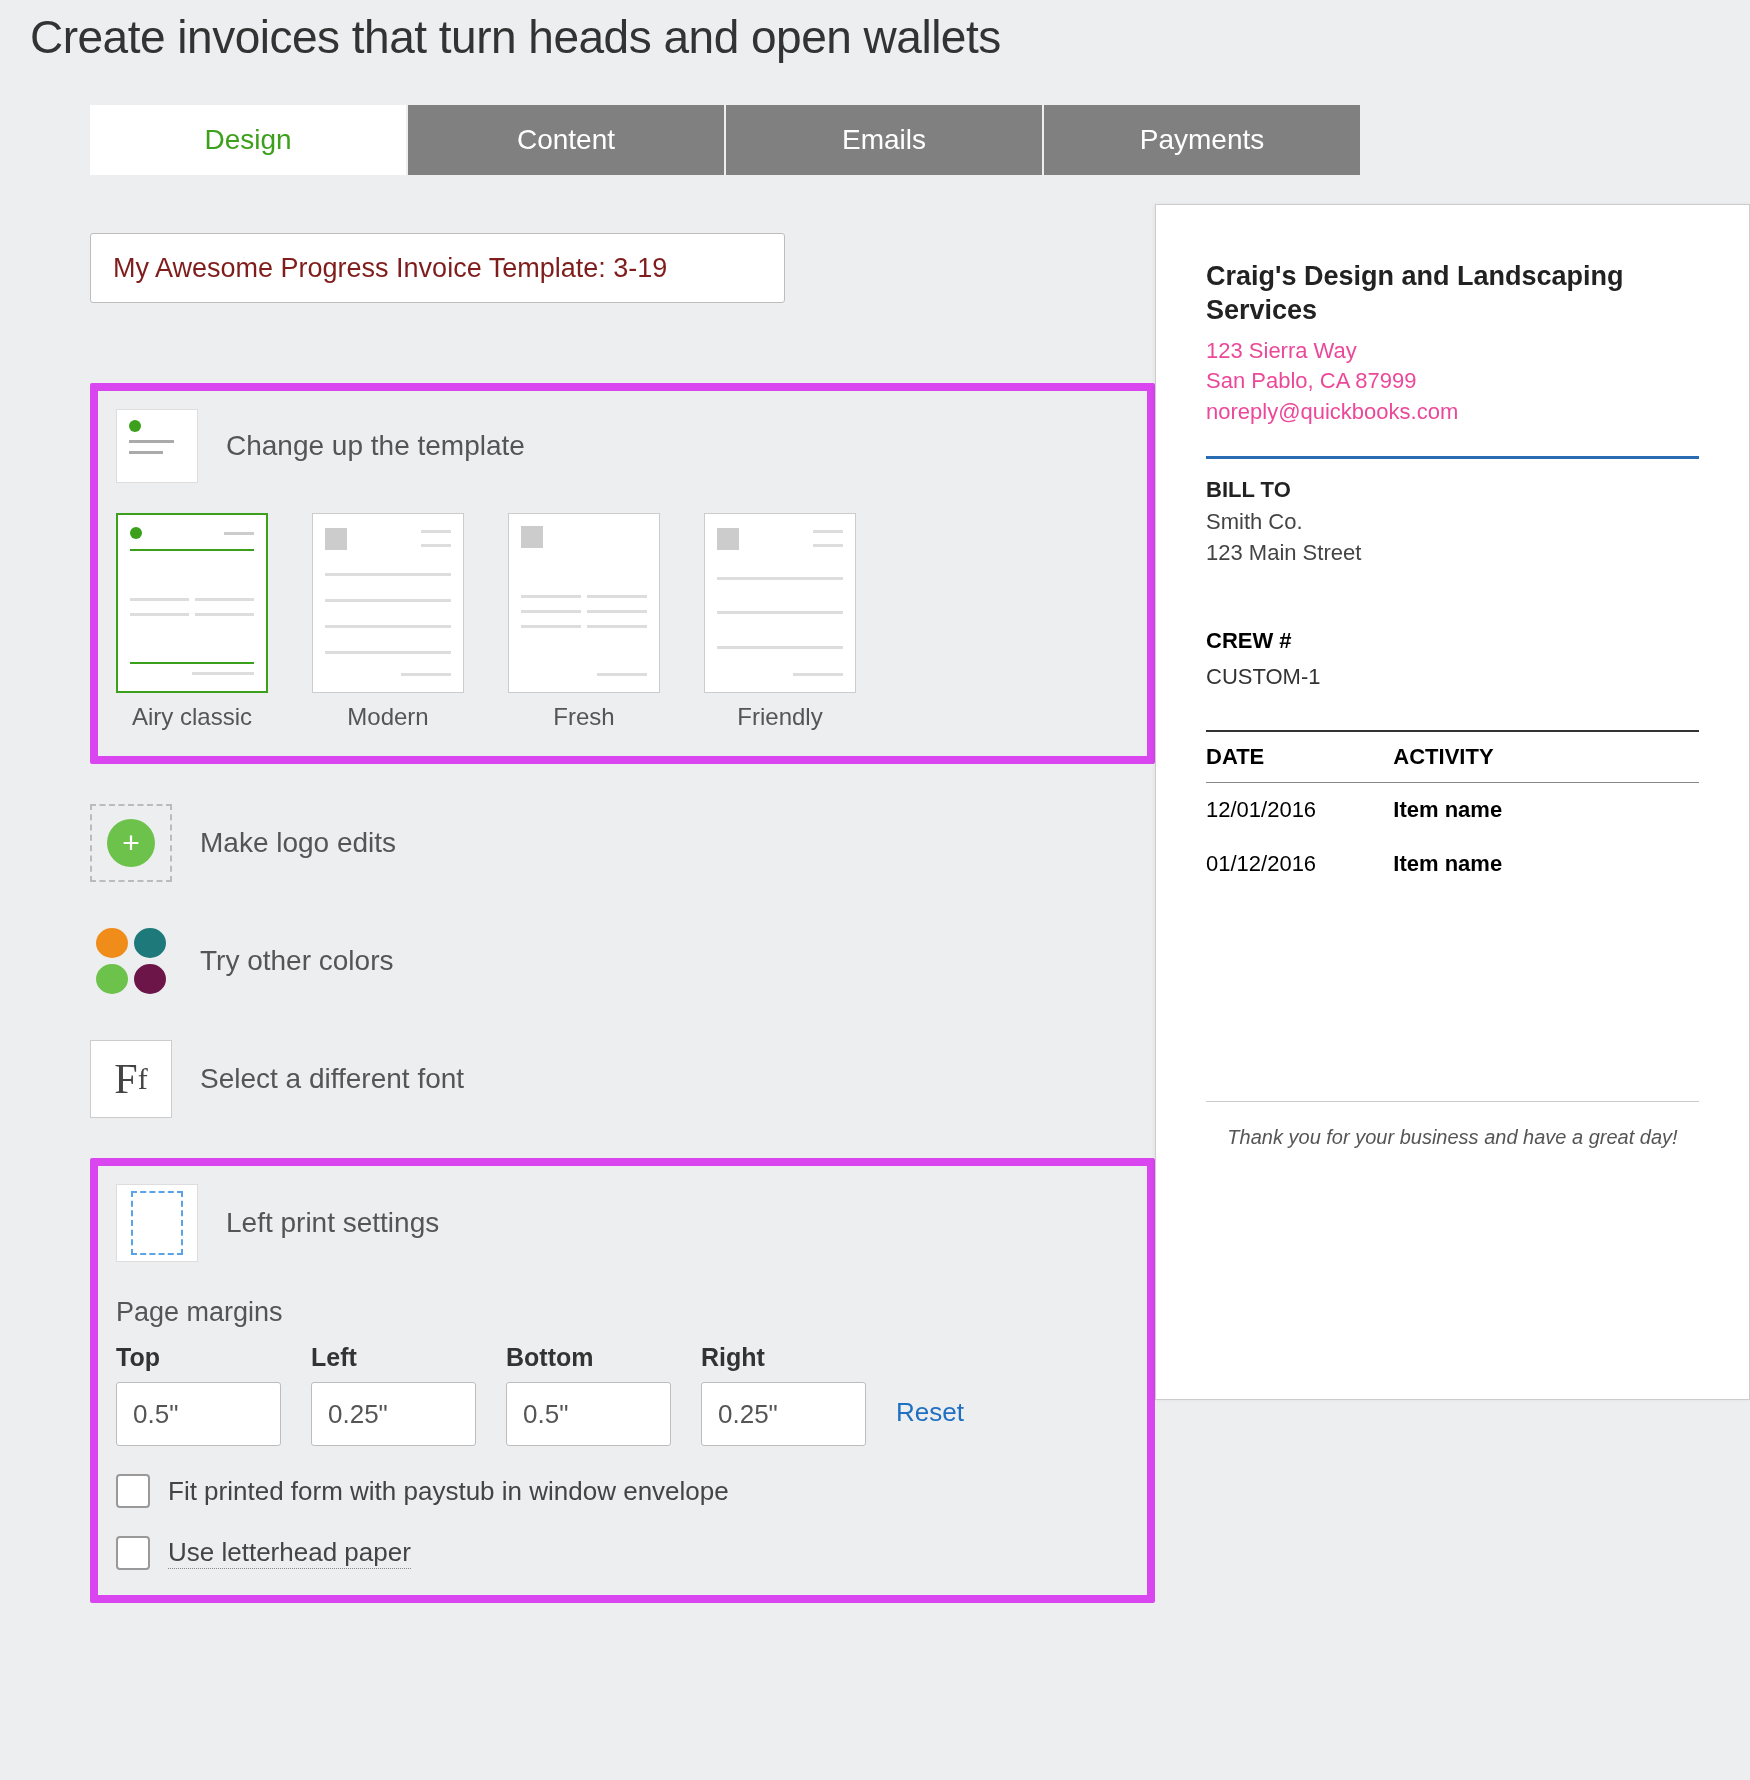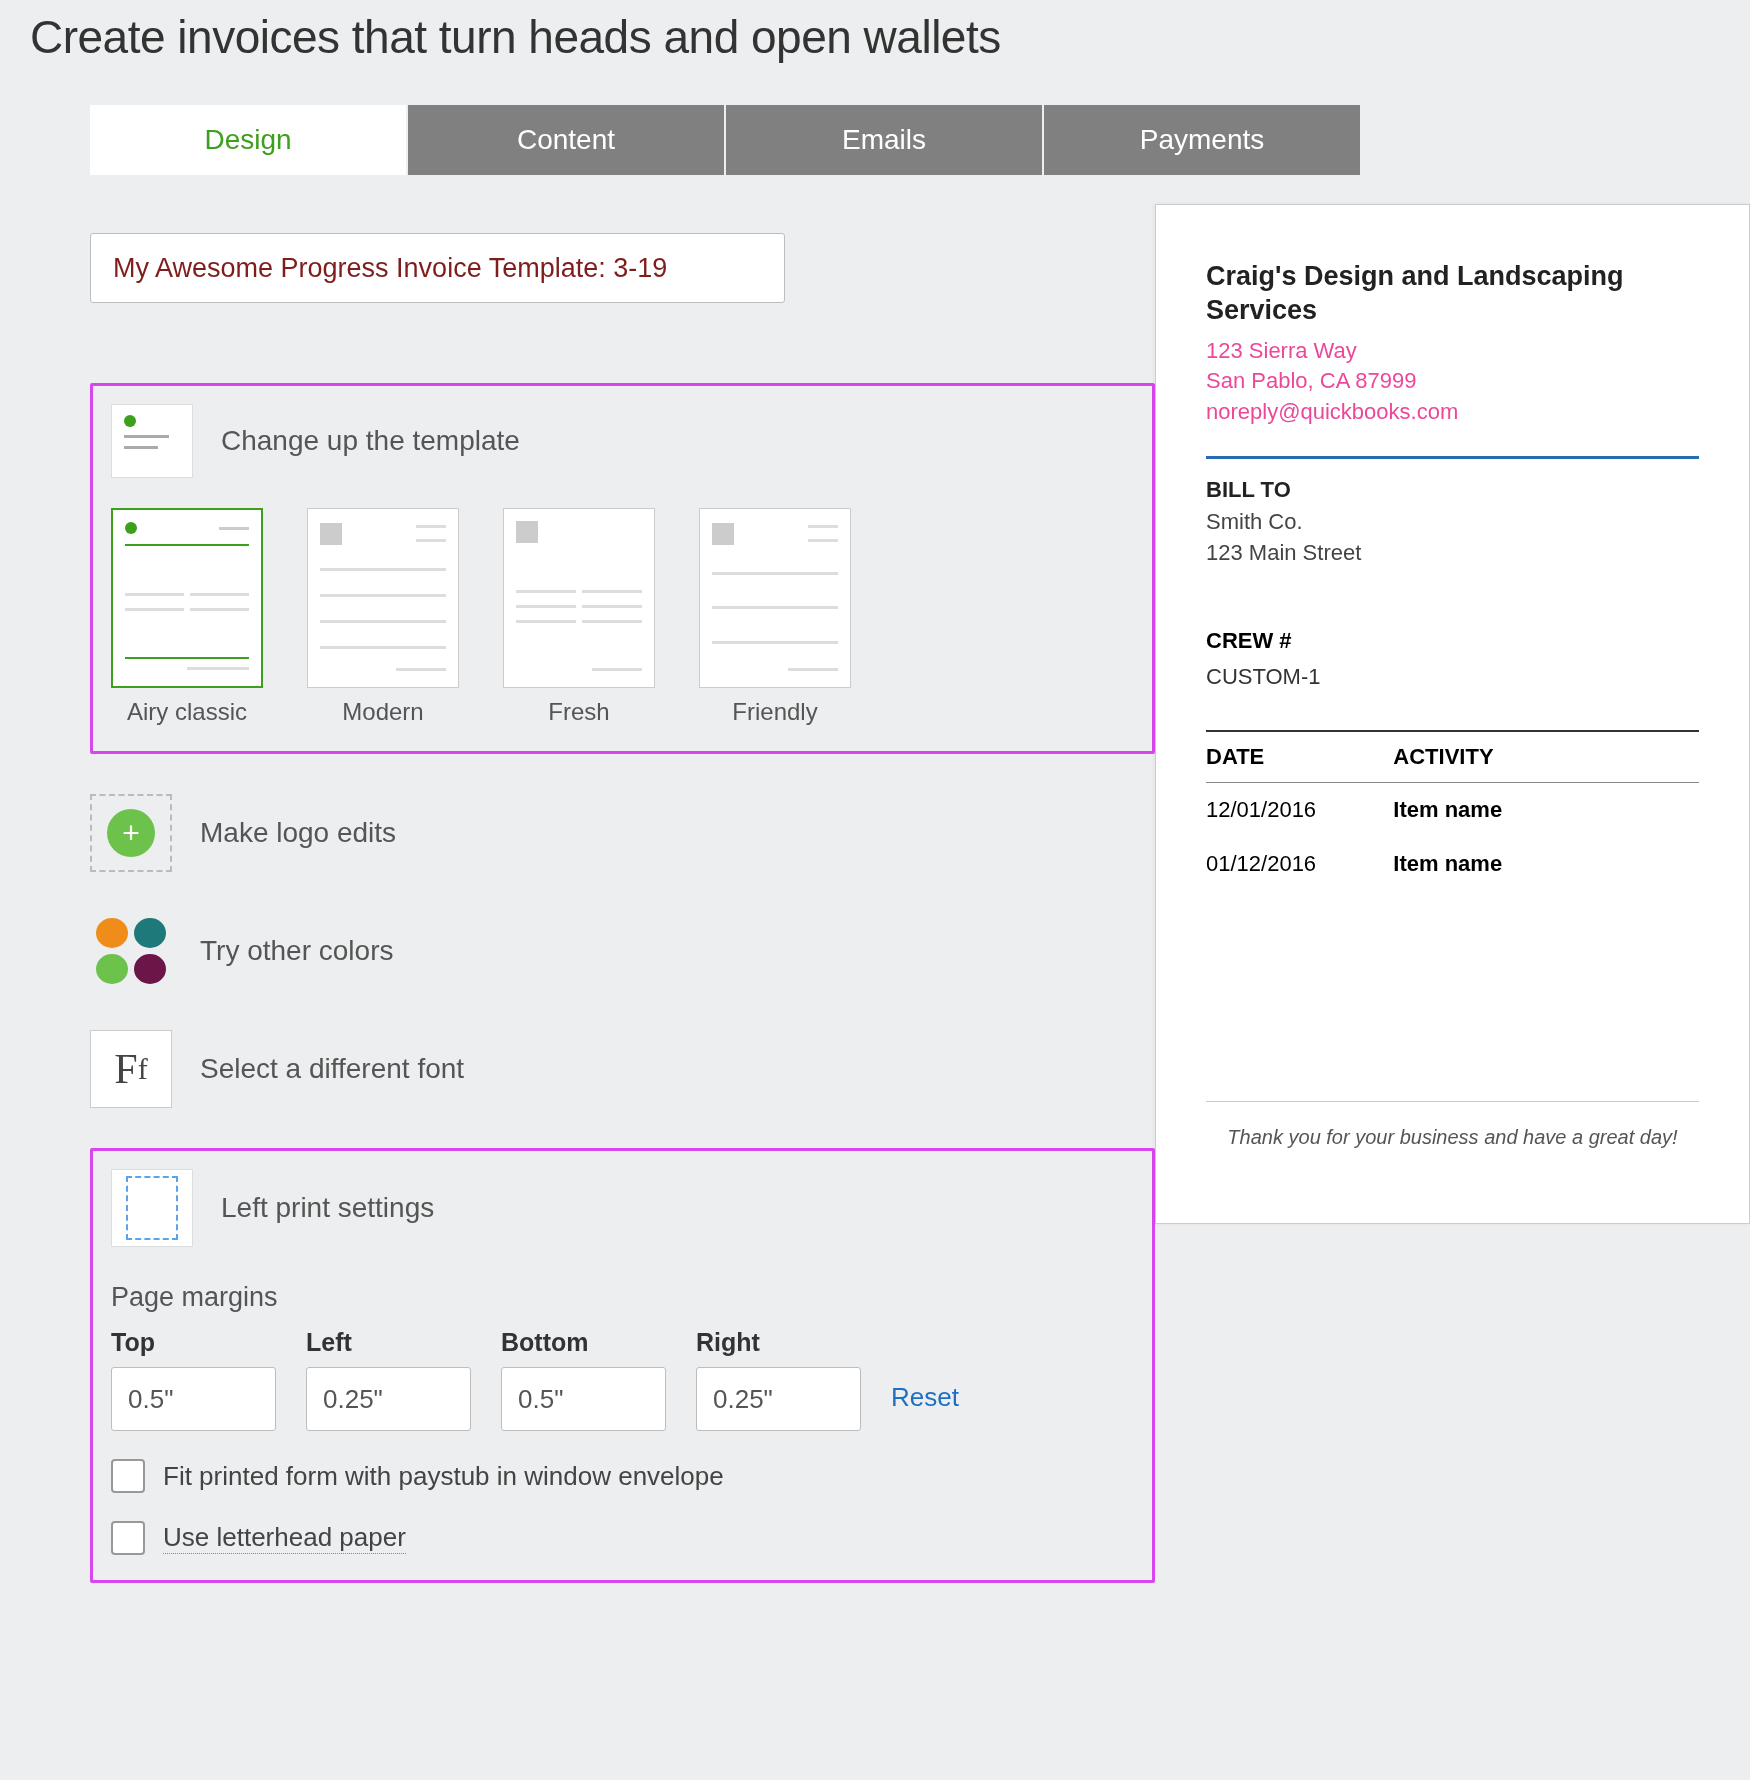--- a/index.html
+++ b/index.html
@@ -6,21 +6,21 @@
   body { font-family: -apple-system, BlinkMacSystemFont, "Segoe UI", Arial, sans-serif; background: #eceeef; width: 1750px; height: 1780px; overflow: hidden; }
   .page-title { font-size: 46px; font-weight: 400; color: #333; padding: 10px 0 25px 30px; letter-spacing: -0.5px; }
   .main-wrap { display: flex; }
   .left-col { width: 1155px; padding-left: 90px; margin-top: 16px; }
   .right-col { flex: 1; padding-top: 115px; }
   .tabs { display: flex; }
   .tab { flex: none; width: 316px; height: 70px; display: flex; align-items: center; justify-content: center; font-size: 28px; cursor: pointer; background: #808080; color: #fff; margin-right: 2px; }
   .tab.active { background: #fff; color: #3ca01c; font-weight: 500; }
   .template-name { margin-top: 58px; width: 695px; height: 70px; background: #fff; border: 1px solid #bdbdbd; border-radius: 3px; padding: 0 22px; font-size: 27px; color: #7f1d1d; }
   .section { margin-top: 60px; padding: 18px 18px 25px; }
-  .section.boxed { border: 3px solid #d946ef; background: #eceeef; border-radius: 2px; }
+  .section.boxed { border: 8px solid #d946ef; background: #eceeef; border-radius: 2px; }
   .section-head { display: flex; align-items: center; gap: 28px; }
   .section-title { font-size: 28px; color: #555; font-weight: 400; }
   .mini-icon { width: 82px; height: 74px; background: #fff; border: 1px solid #ddd; display: flex; flex-direction: column; padding: 10px 12px; gap: 8px; }
   .mini-icon .dot { width: 12px; height: 12px; border-radius: 50%; background: #3ca01c; }
   .mini-icon .line { height: 3px; background: #aaa; width: 80%; }
   .thumbs { display: flex; gap: 44px; margin-top: 30px; }
   .thumb-wrap { display: flex; flex-direction: column; align-items: center; gap: 10px; cursor: pointer; }
   .thumb { width: 152px; height: 180px; background: #fff; border: 1px solid #ccc; padding: 12px; display: flex; flex-direction: column; }
   .thumb.selected { border: 2px solid #3ca01c; }
   .thumb-label { font-size: 24px; color: #555; }
@@ -36,21 +36,21 @@
   .margins-row { display: flex; gap: 30px; margin-top: 15px; align-items: flex-end; }
   .margin-field { display: flex; flex-direction: column; gap: 10px; }
   .margin-field label { font-size: 25px; color: #333; font-weight: 600; }
   .margin-field input { width: 165px; height: 64px; border: 1px solid #bdbdbd; border-radius: 3px; font-size: 26px; padding: 0 16px; color: #555; }
   .reset-link { color: #1f6fc2; font-size: 26px; cursor: pointer; padding-bottom: 18px; }
   .check-row { display: flex; align-items: center; gap: 18px; margin-top: 28px; }
   .checkbox { width: 34px; height: 34px; border: 2px solid #999; border-radius: 4px; background: #fff; cursor: pointer; }
   .check-label { font-size: 26px; color: #444; }
   .check-label.dotted { border-bottom: 1px dotted #888; }
   
-  .preview { background: #fff; border: 1px solid #ccc; border-top: 1px solid #ccc; height: 1020px; padding: 55px 50px 40px 50px; box-shadow: -1px 0 4px rgba(0,0,0,0.05); }
+  .preview { background: #fff; border: 1px solid #ccc; border-top: 1px solid #ccc; height: 1196px; padding: 55px 50px 40px 50px; box-shadow: -1px 0 4px rgba(0,0,0,0.05); }
   .preview h3 { font-size: 27px; font-weight: 700; color: #222; line-height: 1.25; }
   .preview .addr { font-size: 22px; color: #ec4899; margin-top: 8px; line-height: 1.4; }
   .preview hr.blue { border: none; border-top: 3px solid #2a6cb3; margin: 28px 0 18px; }
   .preview .billto-label { font-size: 22px; font-weight: 700; color: #222; }
   .preview .billto { font-size: 22px; color: #444; line-height: 1.4; margin-top: 4px; }
   .preview .crew-label { font-size: 22px; font-weight: 700; margin-top: 60px; }
   .preview .crew-val { font-size: 22px; color: #333; margin-top: 10px; }
   .preview table { width: 100%; margin-top: 40px; border-collapse: collapse; }
   .preview th { text-align: left; font-size: 22px; font-weight: 700; border-top: 2px solid #333; border-bottom: 1px solid #888; padding: 12px 0; }
   .preview td { font-size: 22px; padding: 14px 0; }

